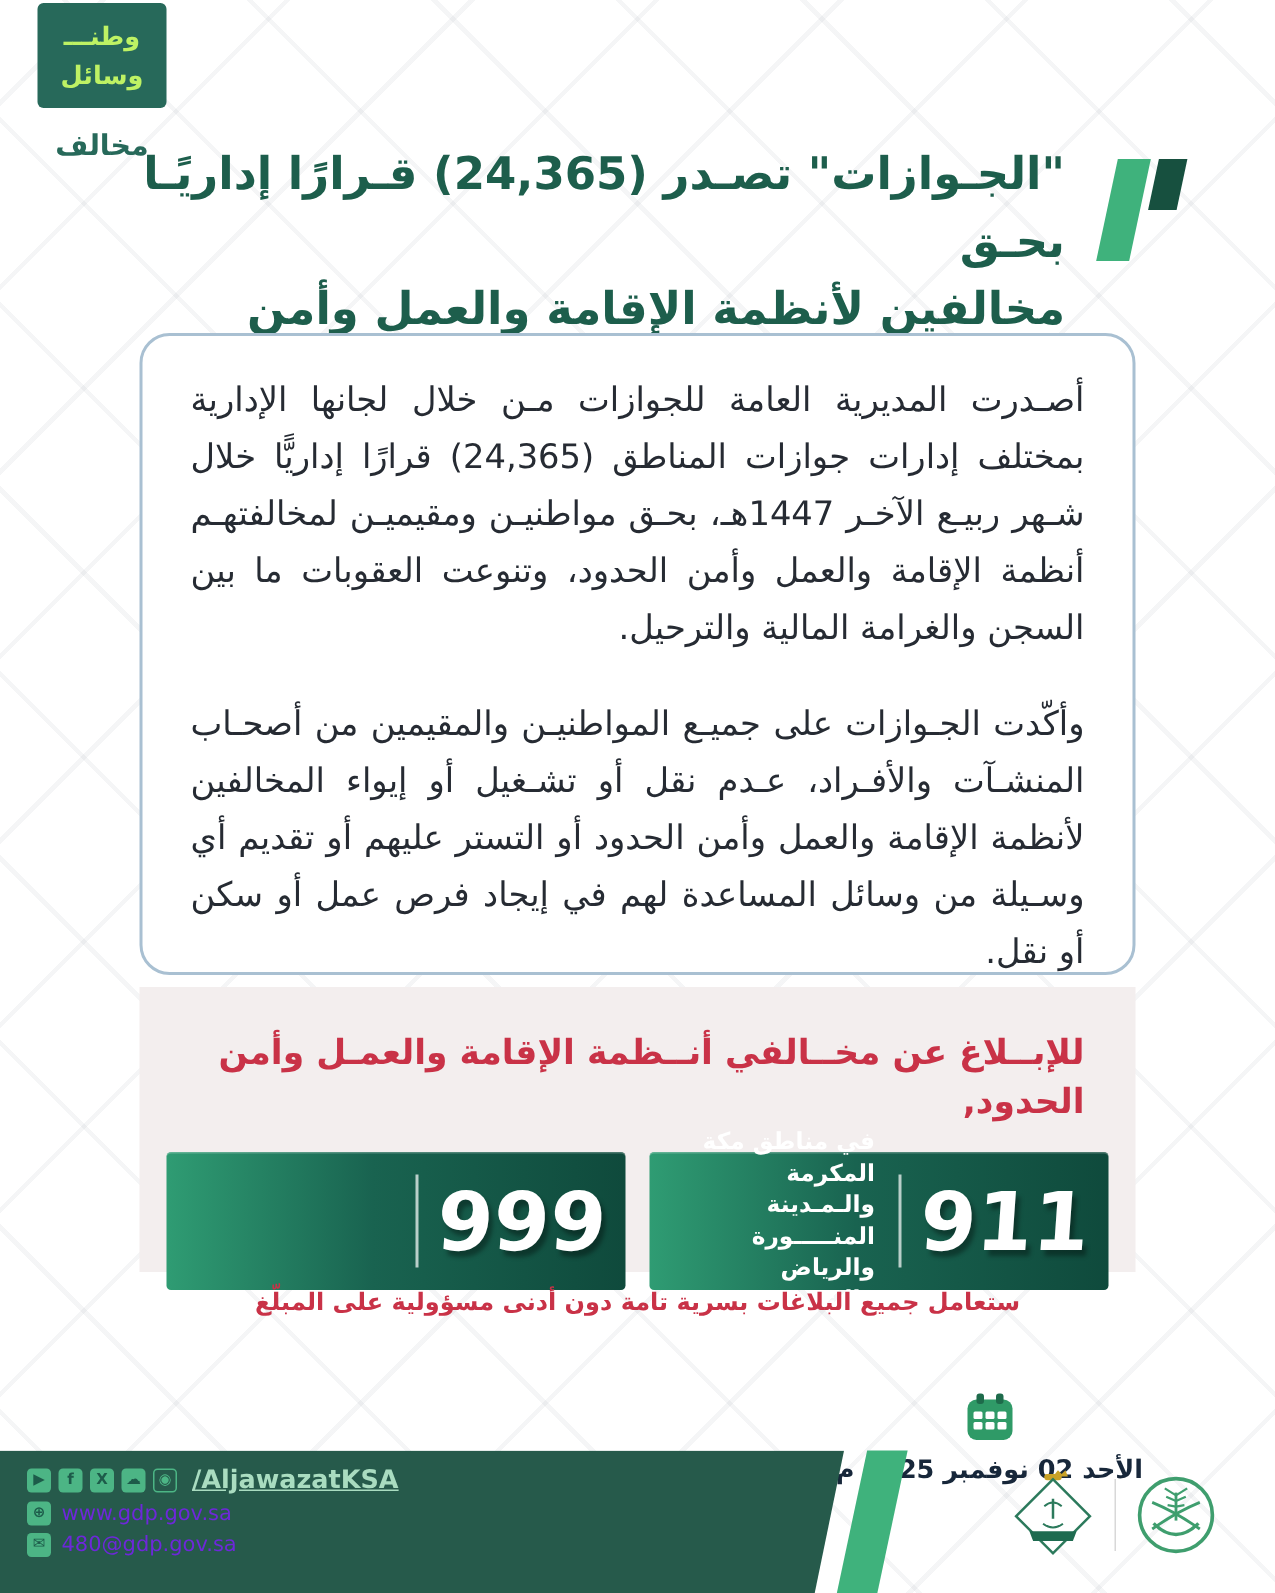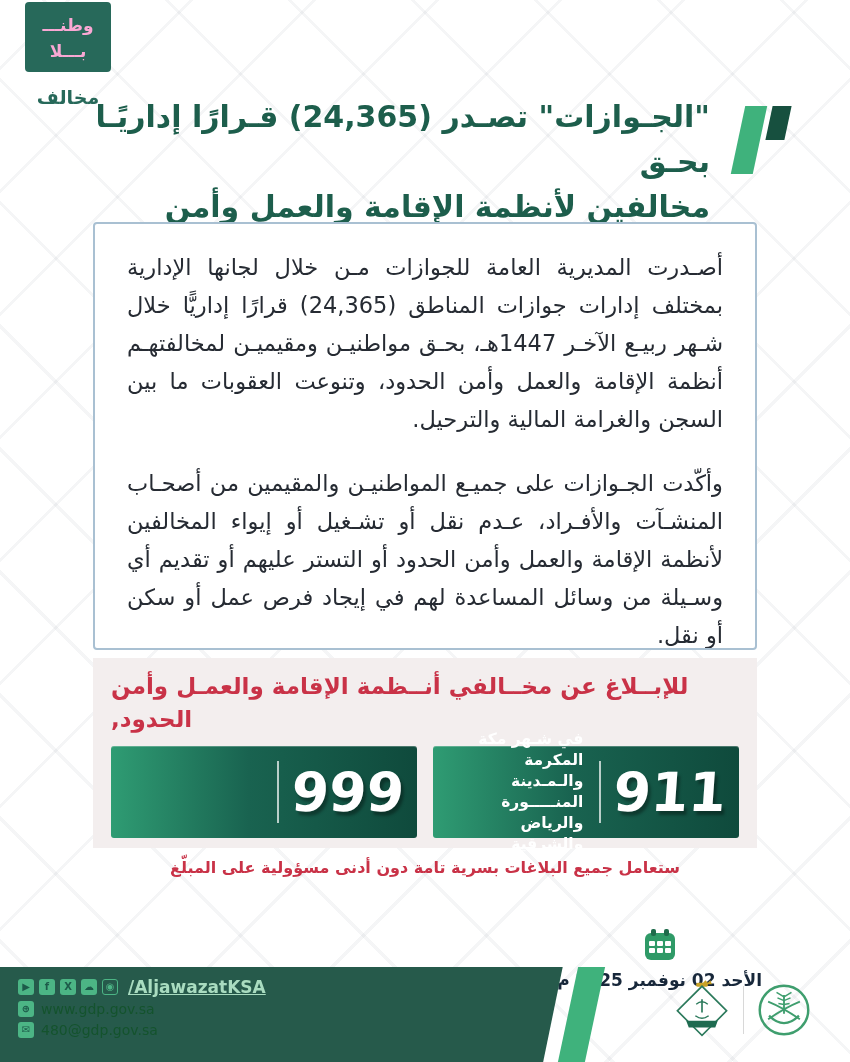--- a/index.html
+++ b/index.html
@@ -17,21 +17,21 @@
     content:"";position:absolute;inset:0;pointer-events:none;
     background-image:
       repeating-linear-gradient(45deg,transparent 0 84px,rgba(110,120,135,.07) 84px 87px),
       repeating-linear-gradient(-45deg,transparent 0 84px,rgba(110,120,135,.07) 84px 87px);
   }
 
   
   .badge{position:absolute;left:25px;top:2px;width:86px;z-index:2;text-align:center;}
   .badge-square{
     background:#27695a;border-radius:4px;padding:10px 9px 8px;
-    color:#f9a8d4;font-weight:bold;font-size:17px;line-height:26px;text-align:center;
+    color:#bef264;font-weight:bold;font-size:17px;line-height:26px;text-align:center;
   }
   .badge-caption{color:#27695a;font-weight:bold;font-size:19px;margin-top:14px;}
 
   
   .title-block{
     position:absolute;top:94px;right:60px;left:90px;z-index:2;
     display:flex;align-items:flex-start;gap:14px;
   }
   .title-ornament{position:relative;width:66px;height:84px;flex:0 0 auto;margin-top:8px;}
   .orn-bar-light{
@@ -44,35 +44,35 @@
   }
   .page-title{
     margin:0;flex:1;
     color:#1d5e4c;font-size:30px;line-height:45px;font-weight:bold;
     text-align:right;
   }
 
   
   .content-box{
     position:absolute;left:93px;top:222px;width:664px;height:428px;z-index:2;
-    background:#ffffff;border:2px solid #a9c0d2;border-radius:4px;
+    background:#ffffff;border:2px solid #a9c0d2;border-radius:20px;
     padding:24px 32px;overflow:hidden;
   }
   .content-box p{
     margin:0 0 26px;color:#262b33;font-size:22.5px;line-height:38px;
     text-align:justify;
   }
   .content-box p:last-child{margin-bottom:12px;}
 
   
   .report-section{
     position:absolute;left:93px;top:658px;width:664px;height:190px;z-index:2;
     background:#f3eeee;padding:12px 18px 0;
   }
-  .report-heading{color:#c93247;font-weight:bold;font-size:23px;line-height:33px;text-align:left;margin:0;}
+  .report-heading{color:#c93247;font-weight:bold;font-size:23px;line-height:33px;text-align:right;margin:16px;}
   .hotlines{display:flex;gap:16px;margin-top:10px;}
   .hotline-card{
     flex:1;height:92px;border-radius:3px;display:flex;align-items:center;
     background:linear-gradient(90deg,#2f9c73 0%,#196350 45%,#0f4a3c 100%);
     box-shadow:inset 0 1px 0 rgba(255,255,255,.25);
     color:#fff;
   }
   .hotline-number{
     flex:0 0 45%;text-align:center;font-size:54px;font-weight:bold;
     direction:ltr;transform:skewX(-4deg);
@@ -123,38 +123,38 @@
     position:absolute;top:10px;left:18px;direction:ltr;text-align:left;color:#8fd2b0;
   }
   .social-row{display:flex;align-items:center;gap:5px;height:20px;}
   .contact-row{display:flex;align-items:center;gap:7px;height:19px;margin-top:2px;}
   .sq-icon{
     width:16px;height:16px;border-radius:3px;background:#4cb585;color:#1d5b4a;
     font-size:10px;line-height:16px;text-align:center;font-weight:bold;flex:0 0 auto;
   }
   .sq-icon.outline{background:transparent;border:1.5px solid #4cb585;color:#4cb585;line-height:13px;}
   .handle-text{margin-left:5px;font-weight:bold;font-size:17px;color:#a9dcc0;text-decoration:underline;}
-  .contact-text{font-size:14px;color:#14532d;}
+  .contact-text{font-size:14px;color:#6d28d9;}
 
   .footer-logos{
     position:absolute;top:12px;right:38px;display:flex;align-items:center;gap:12px;direction:ltr;
   }
   .logo-sep{width:1px;height:48px;background:#d8d8d8;}
 
   .hidden-empty:empty{display:none;}
 </style>
 </head>
 <body>
 
 <div class="page">
 
   <div class="badge">
     <div class="badge-square">
       <div>وطنـــ</div>
-      <div>بـــلا</div>
+      <div>وسائل</div>
     </div>
     <div class="badge-caption">مخالف</div>
   </div>
 
   <div class="title-block">
     <div class="title-ornament">
       <div class="orn-bar-dark"></div>
       <div class="orn-bar-light"></div>
     </div>
     <h1 class="page-title">
@@ -170,21 +170,21 @@
 
   <div class="report-section">
     <p class="report-heading">
       <span>للإبــلاغ عن مخــالفي أنــظمة الإقامة والعمـل وأمن الحدود,</span><br>
     </p>
     <div class="hotlines">
       <div class="hotline-card">
         <div class="hotline-number">911</div>
         <div class="hotline-divider"></div>
         <div class="hotline-label">
-          <span class="hidden-empty">في شـهر مكة المكرمة</span><br>
+          <span class="hidden-empty">في مناطق مكة المكرمة</span><br>
           <span class="hidden-empty">والـمـدينة المنـــــورة</span><br>
           <span class="hidden-empty">والرياض والشرقية</span>
         </div>
       </div>
       <div class="hotline-card">
         <div class="hotline-number">999</div>
         <div class="hotline-divider"></div>
       </div>
     </div>
   </div>

